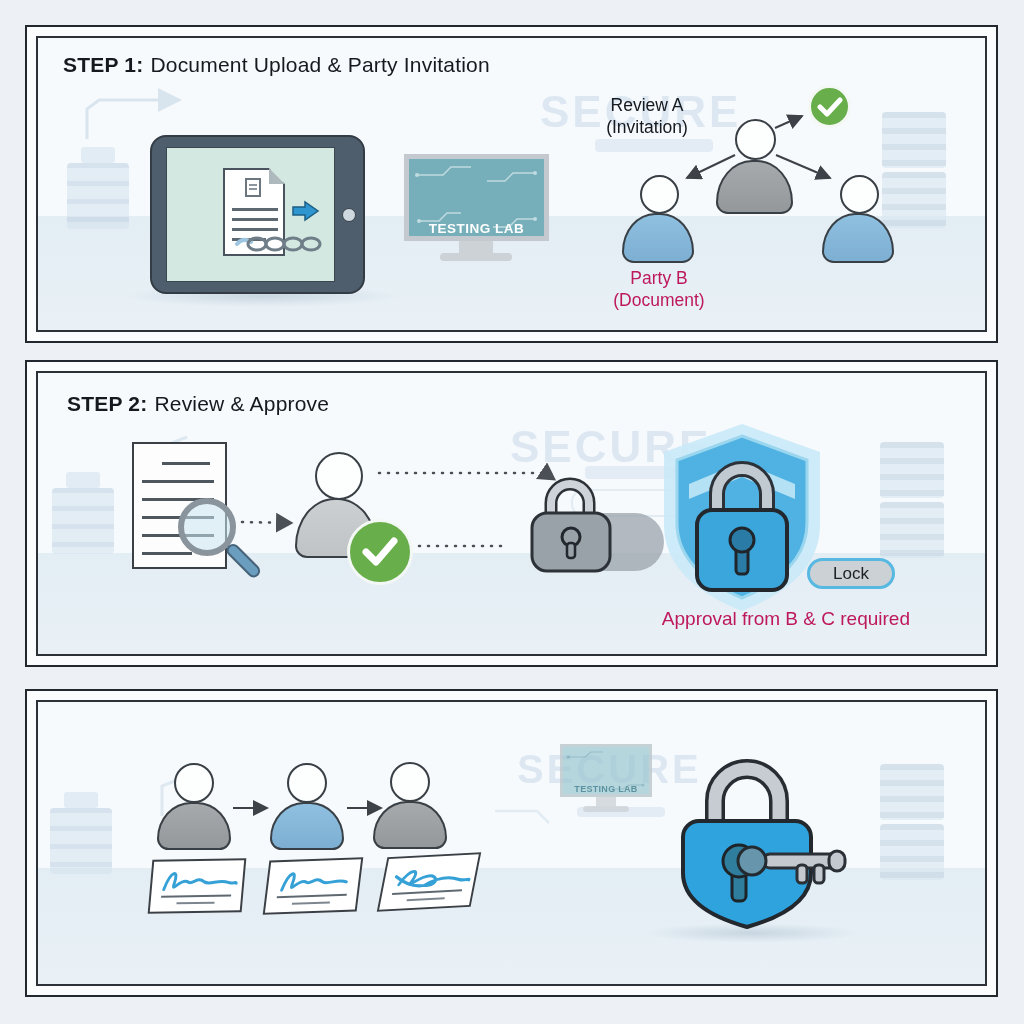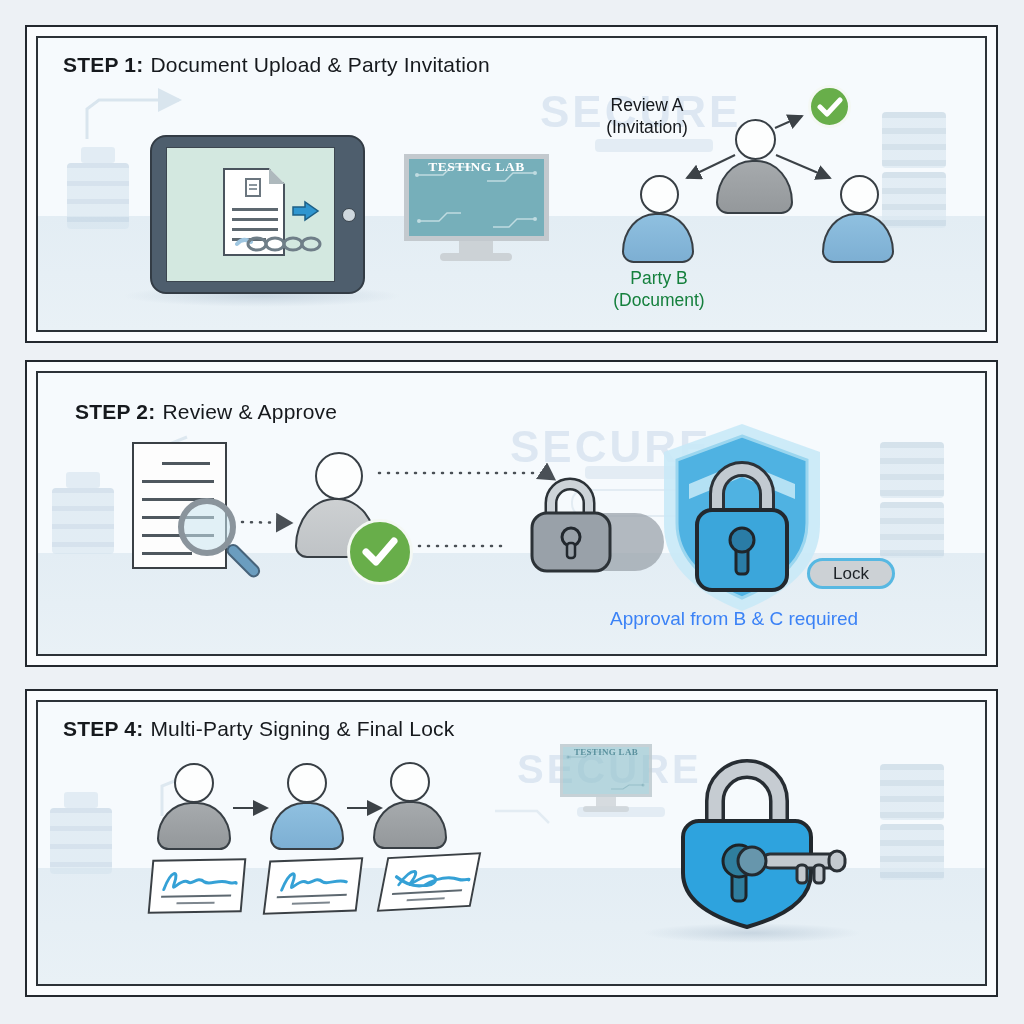--- a/index.html
+++ b/index.html
@@ -35,34 +35,34 @@
 
   .person{position:absolute;}
   .person .head{position:absolute;background:#fdfefe;border:2.5px solid #383f45;border-radius:50%;box-sizing:border-box;}
   .person .body{position:absolute;border:2.5px solid #383f45;border-radius:48% 48% 12px 12px / 80% 80% 12px 12px;box-sizing:border-box;}
   .body-gray{background:linear-gradient(180deg,#a6aaad,#94989b);}
   .body-blue{background:linear-gradient(180deg,#8fc0e0,#7dafd3);}
   .body-lightgray{background:linear-gradient(180deg,#cdd0d2,#bfc3c6);}
 
   .check-badge{position:absolute;border-radius:50%;background:#68ae4a;border:3px solid #f4f8f4;box-sizing:border-box;display:flex;align-items:center;justify-content:center;}
 
-  .caption{position:absolute;font-size:19px;color:#3b82f6;text-align:left;}
+  .caption{position:absolute;font-size:19px;color:#be185d;text-align:right;}
 
   
   .tablet{position:absolute;left:123px;top:108px;width:215px;height:159px;background:#4e5e6d;border:2px solid #333c45;border-radius:16px;box-sizing:border-box;}
   .tablet .screen{position:absolute;left:14px;top:10px;width:167px;height:133px;background:#d3e8e0;border:1px solid #3c4650;}
   .tablet .home-btn{position:absolute;right:7px;top:50%;margin-top:-7px;width:14px;height:14px;border-radius:50%;background:#cfd8de;border:1.5px solid #39434c;box-sizing:border-box;}
   .doc-sheet{position:absolute;left:56px;top:20px;width:62px;height:88px;background:#fff;border:2px solid #4a545e;box-sizing:border-box;}
   .doc-fold{position:absolute;right:-2px;top:-2px;width:0;height:0;border-top:16px solid #d3e8e0;border-left:16px solid transparent;}
   .doc-fold-line{position:absolute;right:-2px;top:-2px;width:0;height:0;border-bottom:16px solid #aeb9bd;border-right:16px solid transparent;}
   .doc-glyph{position:absolute;left:20px;top:8px;width:16px;height:19px;border:2px solid #6b767f;box-sizing:border-box;
              background-image:linear-gradient(#8b969e 0 0),linear-gradient(#8b969e 0 0);background-size:8px 2px,8px 2px;background-position:2px 4px,2px 8px;background-repeat:no-repeat;}
   .doc-line{position:absolute;left:7px;height:2.5px;background:#5d6870;}
   .monitor{position:absolute;}
-  .monitor .scr{position:absolute;box-sizing:border-box;display:flex;align-items:flex-start;justify-content:center;font-family:Liberation Serif, serif;}
+  .monitor .scr{position:absolute;box-sizing:border-box;display:flex;align-items:flex-end;justify-content:center;}
   .monitor-1{left:377px;top:127px;}
   .monitor-1 .scr{left:0;top:0;width:145px;height:87px;border:5px solid #c3c9ce;background:#76afba;}
   .monitor-1 .label{position:relative;color:#fff;font-weight:700;font-size:13.5px;letter-spacing:.5px;}
   .monitor-1 .stand{position:absolute;left:55px;top:87px;width:34px;height:13px;background:#ccd2d6;}
   .monitor-1 .base{position:absolute;left:36px;top:99px;width:72px;height:8px;background:#ccd2d6;border-radius:4px;}
   .circuit{position:absolute;inset:0;opacity:.65;}
 
   
   .monitor-3{left:533px;top:53px;opacity:.85;}
   .monitor-3 .scr{left:0;top:0;width:92px;height:53px;border:3px solid rgba(195,202,207,.85);background:rgba(153,197,207,.8);}
@@ -186,21 +186,21 @@
       </div>
       <div class="person">
         <div class="head" style="left:813px;top:148px;width:39px;height:39px;"></div>
         <div class="body body-blue" style="left:795px;top:186px;width:72px;height:50px;"></div>
       </div>
 
       <div style="position:absolute;left:560px;top:67px;width:120px;text-align:center;font-size:17.5px;line-height:22px;color:#16191d;">
         <div>Review A</div>
         <div>(Invitation)</div>
       </div>
-      <div style="position:absolute;left:572px;top:240px;width:120px;text-align:center;font-size:17.5px;line-height:22px;color:#15803d;">
+      <div style="position:absolute;left:572px;top:240px;width:120px;text-align:center;font-size:17.5px;line-height:22px;color:#be185d;">
         <div>Party B</div>
         <div>(Document)</div>
       </div>
     </div>
   </section>
 
   <section class="panel panel-2">
     <div class="frame frame-2"></div>
     <div class="content">
 
@@ -213,21 +213,21 @@
       </svg>
       <div class="machine" style="left:25px;top:110px;">
         <div class="m-top"></div>
           <div class="m-body"></div>
       </div>
       <div class="rack" style="left:853px;top:80px;">
         <div class="box"></div>
           <div class="box"></div>
       </div>
 
-      <h2 class="step-title" style="margin:12px;">
+      <h2 class="step-title" style="margin:4px;">
         <span class="prefix">STEP 2:</span><span class="rest">Review &amp; Approve</span>
       </h2>
 
       <div class="review-doc">
         <div class="rl" style="left:28px;top:18px;width:48px;"></div>
         <div class="rl" style="left:8px;top:36px;width:72px;"></div>
         <div class="rl" style="left:8px;top:54px;width:72px;"></div>
         <div class="rl" style="left:8px;top:72px;width:72px;"></div>
         <div class="rl" style="left:8px;top:90px;width:72px;"></div>
         <div class="rl" style="left:8px;top:108px;width:50px;"></div>
@@ -297,23 +297,20 @@
       </svg>
       <div class="machine" style="left:23px;top:101px;">
         <div class="m-top"></div>
           <div class="m-body"></div>
       </div>
       <div class="rack" style="left:853px;top:73px;">
         <div class="box"></div>
           <div class="box"></div>
       </div>
 
-      <h2 class="step-title" style="margin:0;">
-        <span class="prefix">STEP 4:</span><span class="rest">Multi-Party Signing &amp; Final Lock</span>
-      </h2>
 
       <svg width="973" height="308" style="position:absolute;left:0;top:0;">
         <defs>
             <marker id="mP3" markerWidth="9" markerHeight="9" refX="7" refY="4" orient="auto">
               <path d="M0,0 L8,4 L0,8 z" fill="#3c4247"></path>
             </marker>
           </defs>
         <line x1="206" y1="117" x2="240" y2="117" stroke="#3c4247" stroke-width="2" marker-end="url(#mP3)"></line>
         <line x1="320" y1="117" x2="354" y2="117" stroke="#3c4247" stroke-width="2" marker-end="url(#mP3)"></line>
       </svg>

